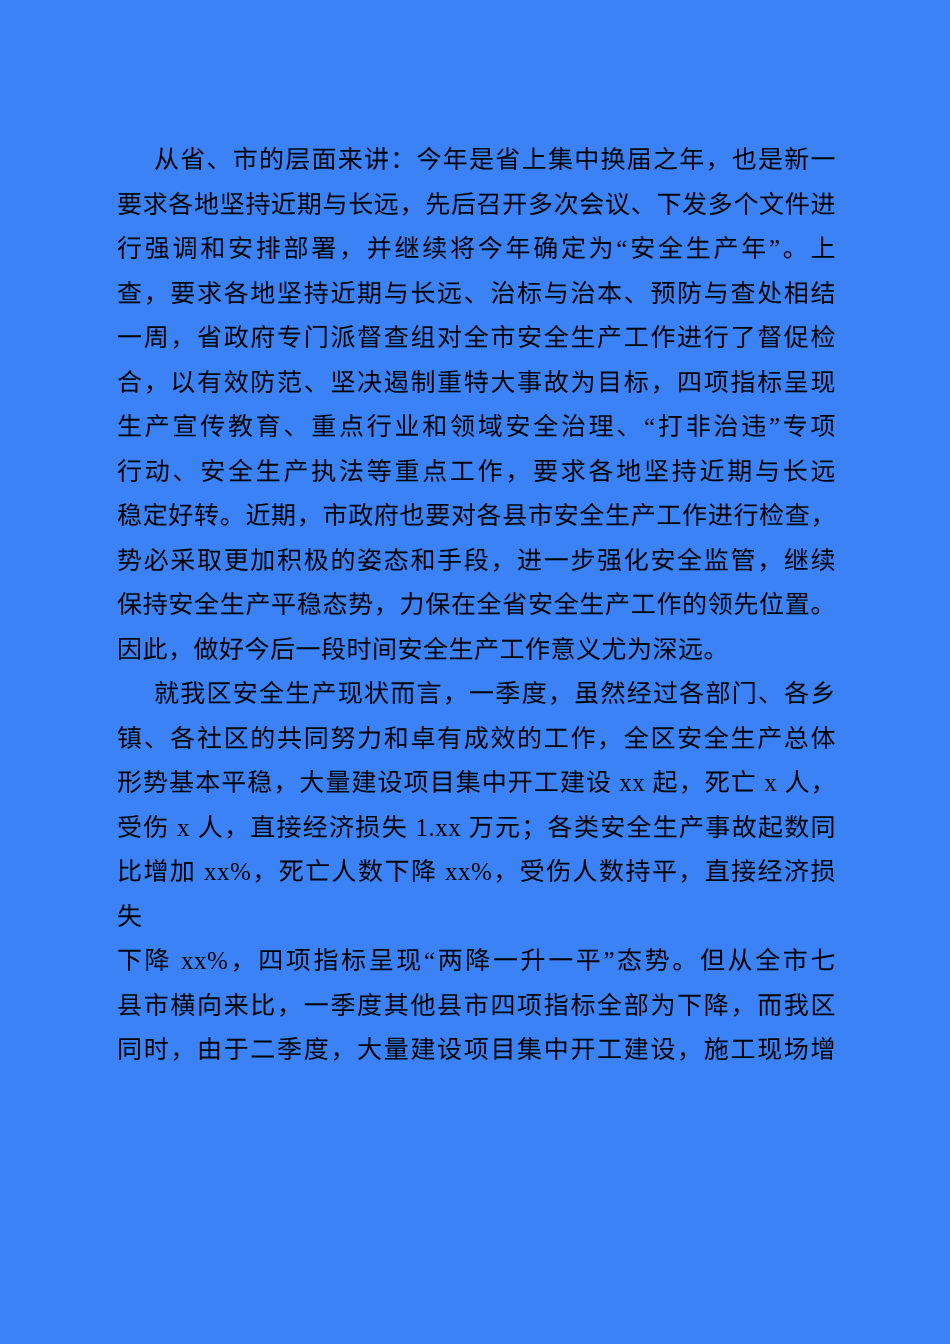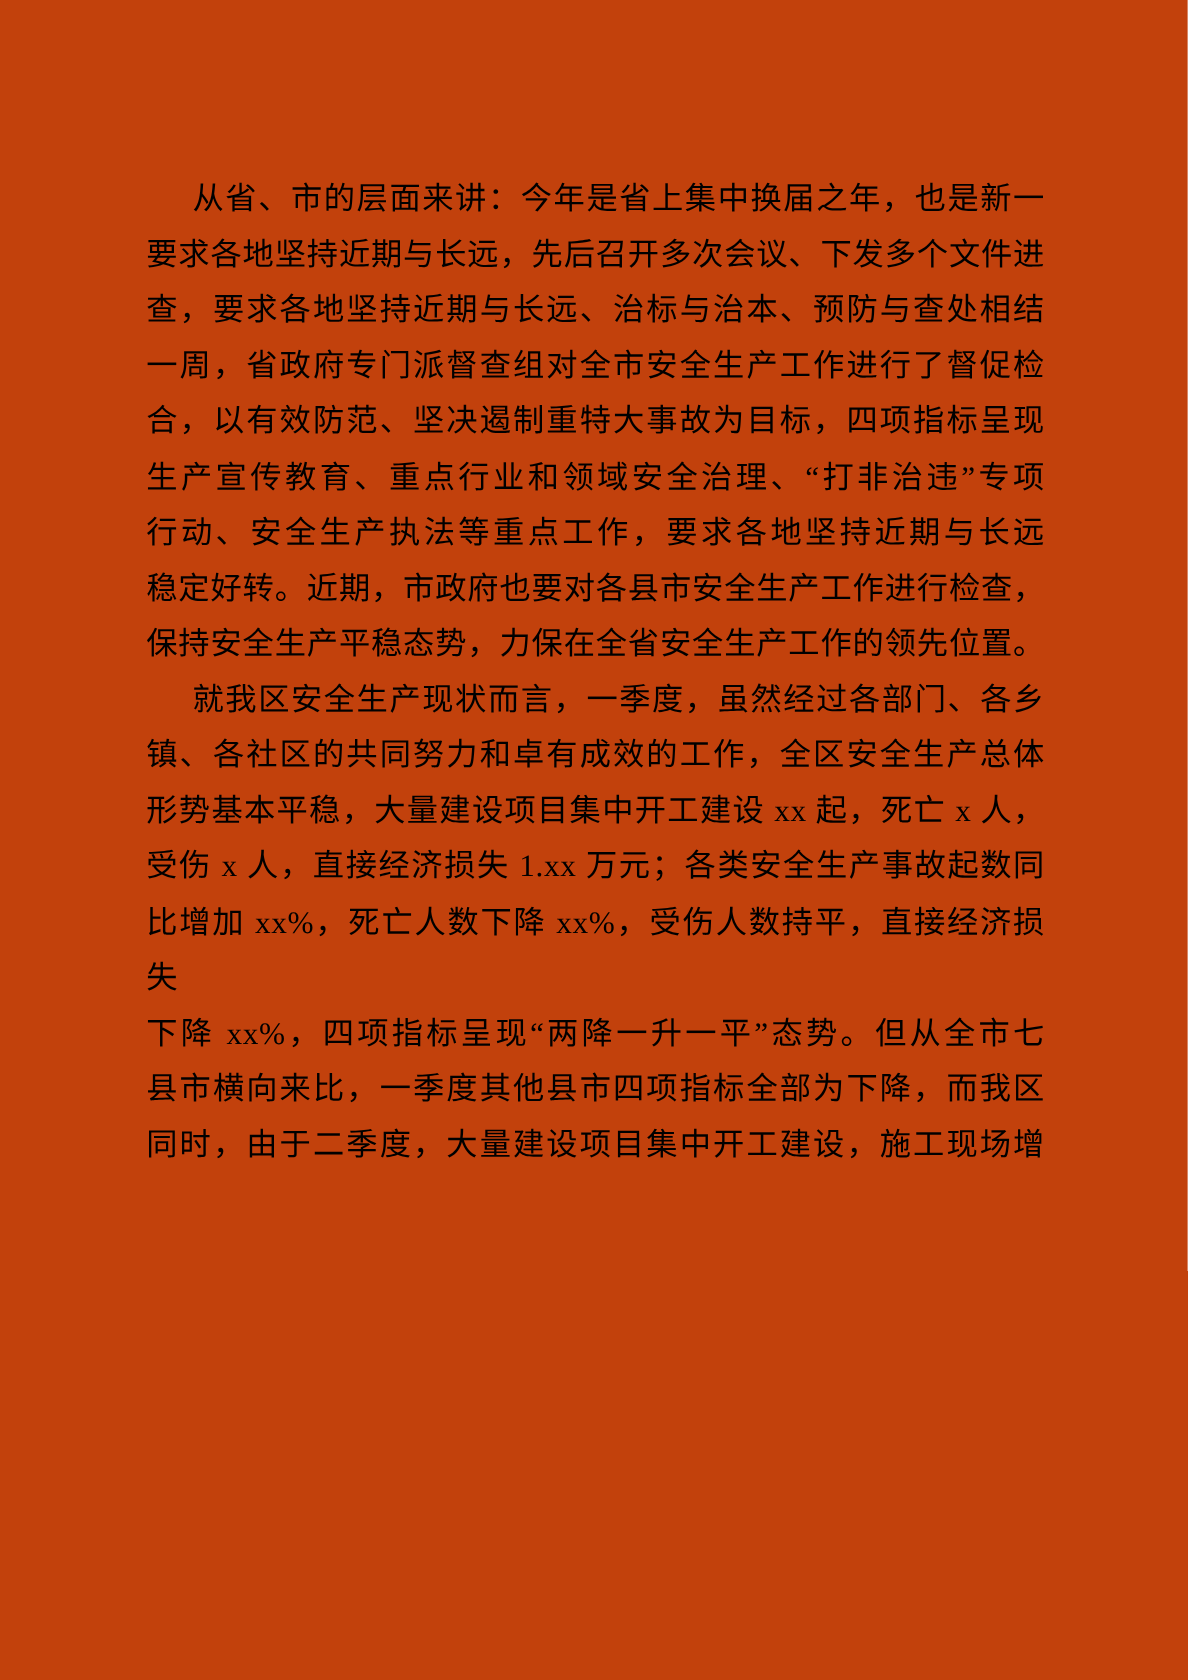--- a/index.html
+++ b/index.html
@@ -10,21 +10,21 @@
     width: 950px;
     height: 1344px;
     background: #ffffff;
     overflow: hidden;
     font-family: "Liberation Serif", "DejaVu Serif", serif;
   }
   .page {
     position: relative;
     width: 950px;
     height: 1344px;
-    background: #c2410c;
+    background: #3b82f6;
   }
   .document-body {
     position: absolute;
     left: 117px;
     top: 138px;
     width: 719px;
     color: #000000;
     font-size: 25px;
     line-height: 44.5px;
   }
@@ -46,27 +46,30 @@
   }
 </style>
 </head>
 <body style="background: rgb(255, 255, 255);">
 
 <div class="page">
   <div class="document-body" style="color: rgb(0, 0, 0);">
       <div class="paragraph">
         <div class="doc-line first-line">从省、市的层面来讲：今年是省上集中换届之年，也是新一</div>
         <div class="doc-line">要求各地坚持近期与长远，先后召开多次会议、下发多个文件进</div>
+        <div class="doc-line">行强调和安排部署，并继续将今年确定为“安全生产年”。上</div>
         <div class="doc-line">查，要求各地坚持近期与长远、治标与治本、预防与查处相结</div>
         <div class="doc-line">一周，省政府专门派督查组对全市安全生产工作进行了督促检</div>
         <div class="doc-line">合，以有效防范、坚决遏制重特大事故为目标，四项指标呈现</div>
         <div class="doc-line">生产宣传教育、重点行业和领域安全治理、“打非治违”专项</div>
         <div class="doc-line">行动、安全生产执法等重点工作，要求各地坚持近期与长远</div>
         <div class="doc-line">稳定好转。近期，市政府也要对各县市安全生产工作进行检查，</div>
+        <div class="doc-line">势必采取更加积极的姿态和手段，进一步强化安全监管，继续</div>
         <div class="doc-line">保持安全生产平稳态势，力保在全省安全生产工作的领先位置。</div>
+        <div class="doc-line last-flush">因此，做好今后一段时间安全生产工作意义尤为深远。</div>
       </div>
       <div class="paragraph">
         <div class="doc-line first-line">就我区安全生产现状而言，一季度，虽然经过各部门、各乡</div>
         <div class="doc-line">镇、各社区的共同努力和卓有成效的工作，全区安全生产总体</div>
         <div class="doc-line">形势基本平稳，大量建设项目集中开工建设 xx 起，死亡 x 人，</div>
         <div class="doc-line">受伤 x 人，直接经济损失 1.xx 万元；各类安全生产事故起数同</div>
         <div class="doc-line">比增加 xx%，死亡人数下降 xx%，受伤人数持平，直接经济损失</div>
         <div class="doc-line">下降 xx%，四项指标呈现“两降一升一平”态势。但从全市七</div>
         <div class="doc-line">县市横向来比，一季度其他县市四项指标全部为下降，而我区</div>
         <div class="doc-line">同时，由于二季度，大量建设项目集中开工建设，施工现场增</div>

